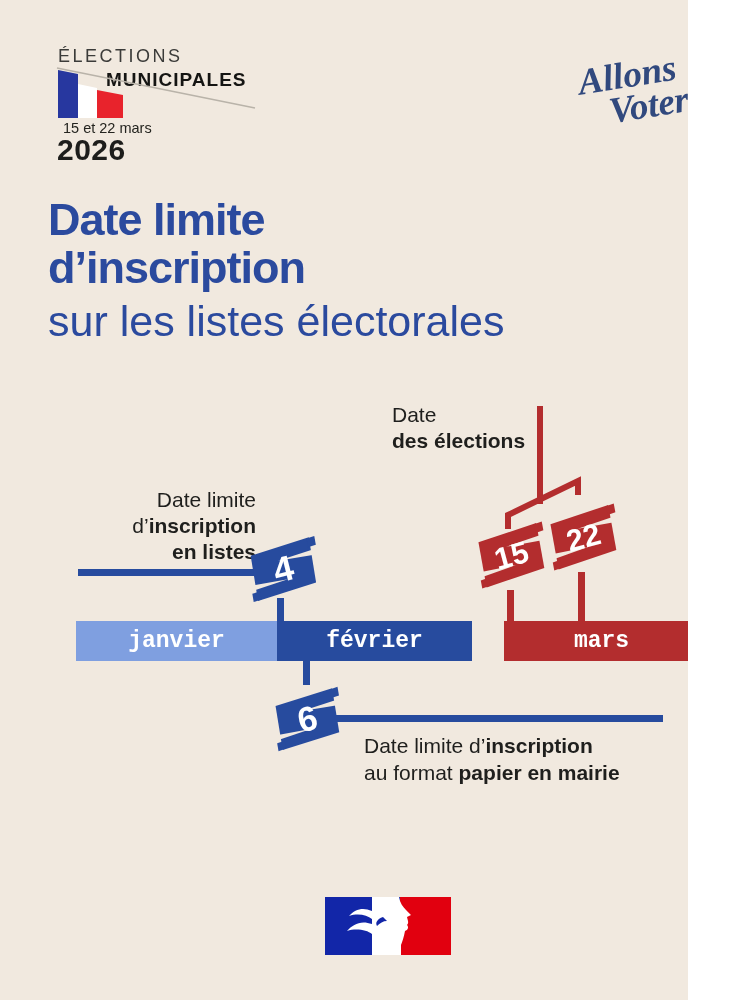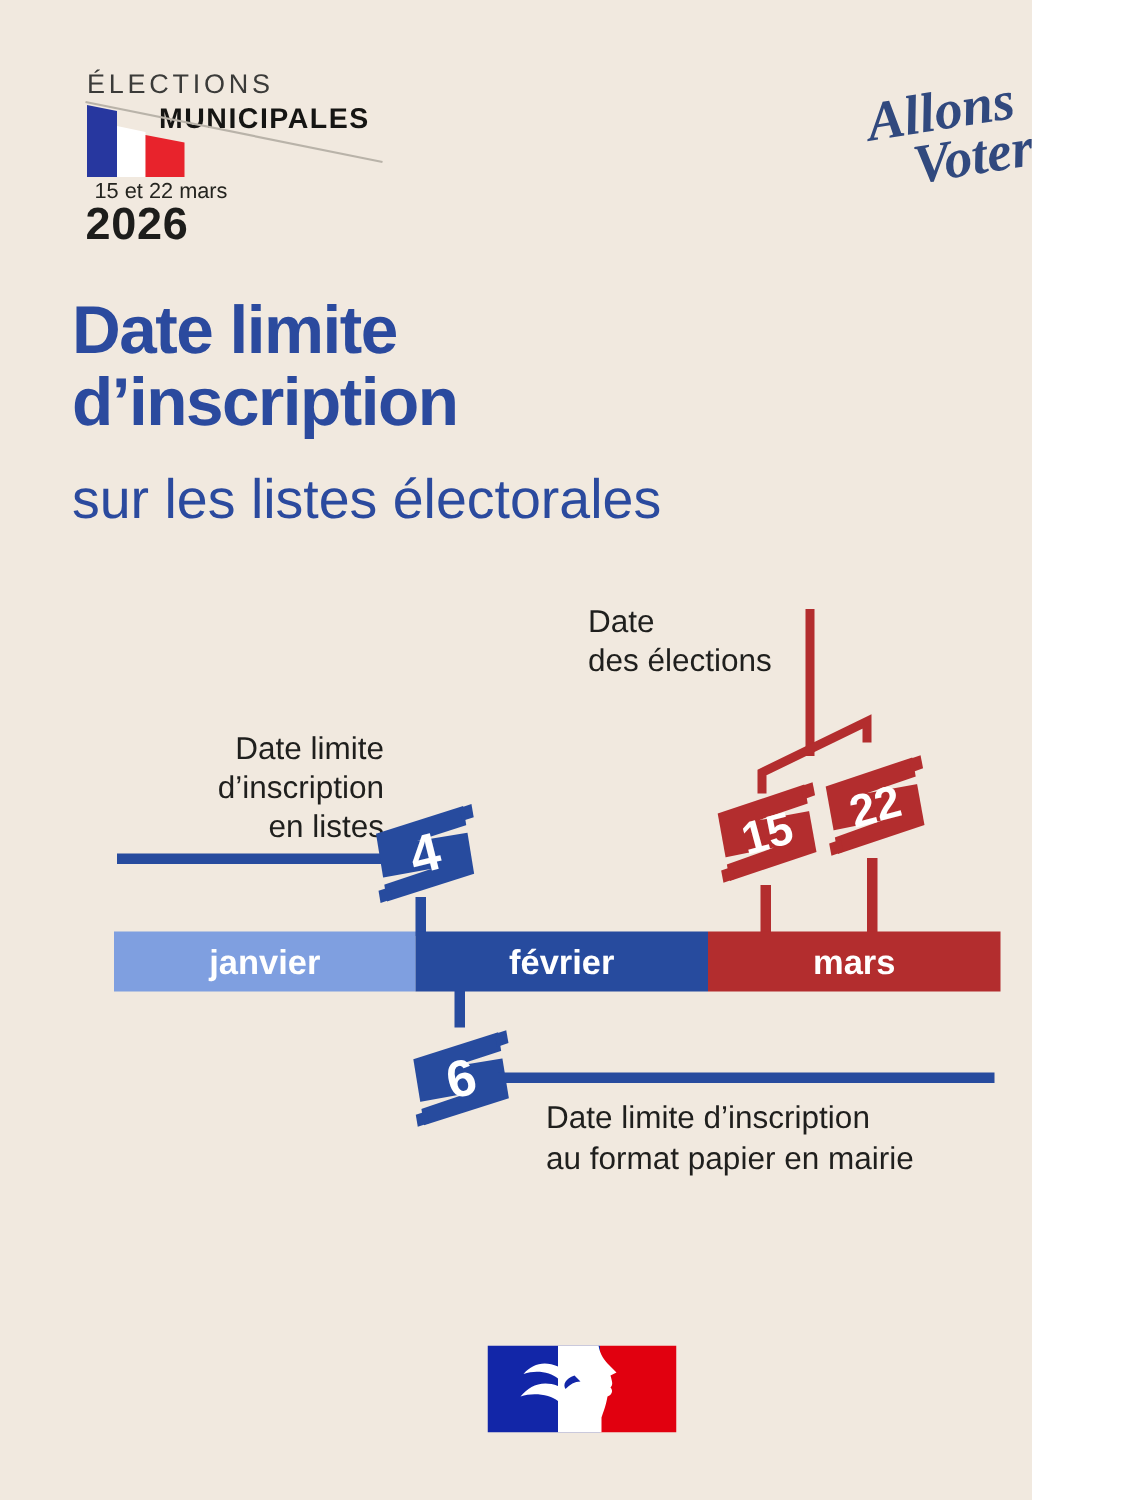--- a/index.html
+++ b/index.html
@@ -20,47 +20,47 @@
   .slogan{
     left:580px;top:54px;width:150px;color:#31497e;
     font-family:"Liberation Serif",serif;font-style:italic;font-weight:bold;
     transform:rotate(-9deg);font-size:37px;line-height:33px;
   }
   .slogan .l2{margin-left:26px;}
 
   
   .title{left:48px;top:196px;color:#2b4a9e;}
   .title .b{font-size:45px;font-weight:bold;letter-spacing:-1px;line-height:48px;}
-  .title .l{font-size:37px;font-weight:normal;letter-spacing:0;line-height:54px;margin-top:14px;}
+  .title .l{font-size:43px;font-weight:normal;letter-spacing:0;line-height:54px;margin-top:2px;}
 
   
   .lbl{font-size:21px;line-height:26px;color:#1f1f1d;}
-  .lbl b{font-weight:normal;}
+  .lbl b{font-weight:bold;}
   .online-label{left:60px;top:487px;width:196px;text-align:right;}
   .elections-label{left:392px;top:402px;width:148px;text-align:left;}
   .paper-label{left:364px;top:732px;width:310px;text-align:left;line-height:27px;}
 
   .hline-left{left:78px;top:569px;width:184px;height:7px;background:#274b9e;}
   .hline-bottom{left:332px;top:715px;width:331px;height:7px;background:#274b9e;}
   .vline-elections{left:537px;top:406px;width:6px;height:98px;background:#b32d2e;}
 
   .stem{width:7px;}
   .stem.blue{background:#274b9e;}
   .stem.red{background:#b32d2e;}
   .stem-4{left:277px;top:598px;height:26px;}
   .stem-15{left:507px;top:590px;height:33px;}
   .stem-22{left:578px;top:572px;height:51px;}
   .stem-6{left:303px;top:659px;height:26px;}
 
-  .bar{left:76px;top:621px;height:40px;display:flex;}
+  .bar{left:76px;top:621px;height:40px;display:flex;font-family:Liberation Mono, monospace;}
   .seg{height:40px;display:flex;align-items:center;justify-content:center;}
   .seg span{color:#fff;font-weight:bold;font-size:23px;}
   .seg-0{width:201px;}
   .seg-1{width:195px;}
-  .seg-2{width:195px;}
+  .seg-2{width:195px;margin-left:32px;}
 
   .badge{display:block;}
   .badge text{
     font-family:"Liberation Sans",sans-serif;font-weight:bold;fill:#ffffff;
     text-anchor:middle;
   }
   .badge-4{left:246px;top:527px;}
   .badge-15{left:474px;top:512px;}
   .badge-22{left:546px;top:494px;}
   .badge-6{left:271px;top:678px;}

